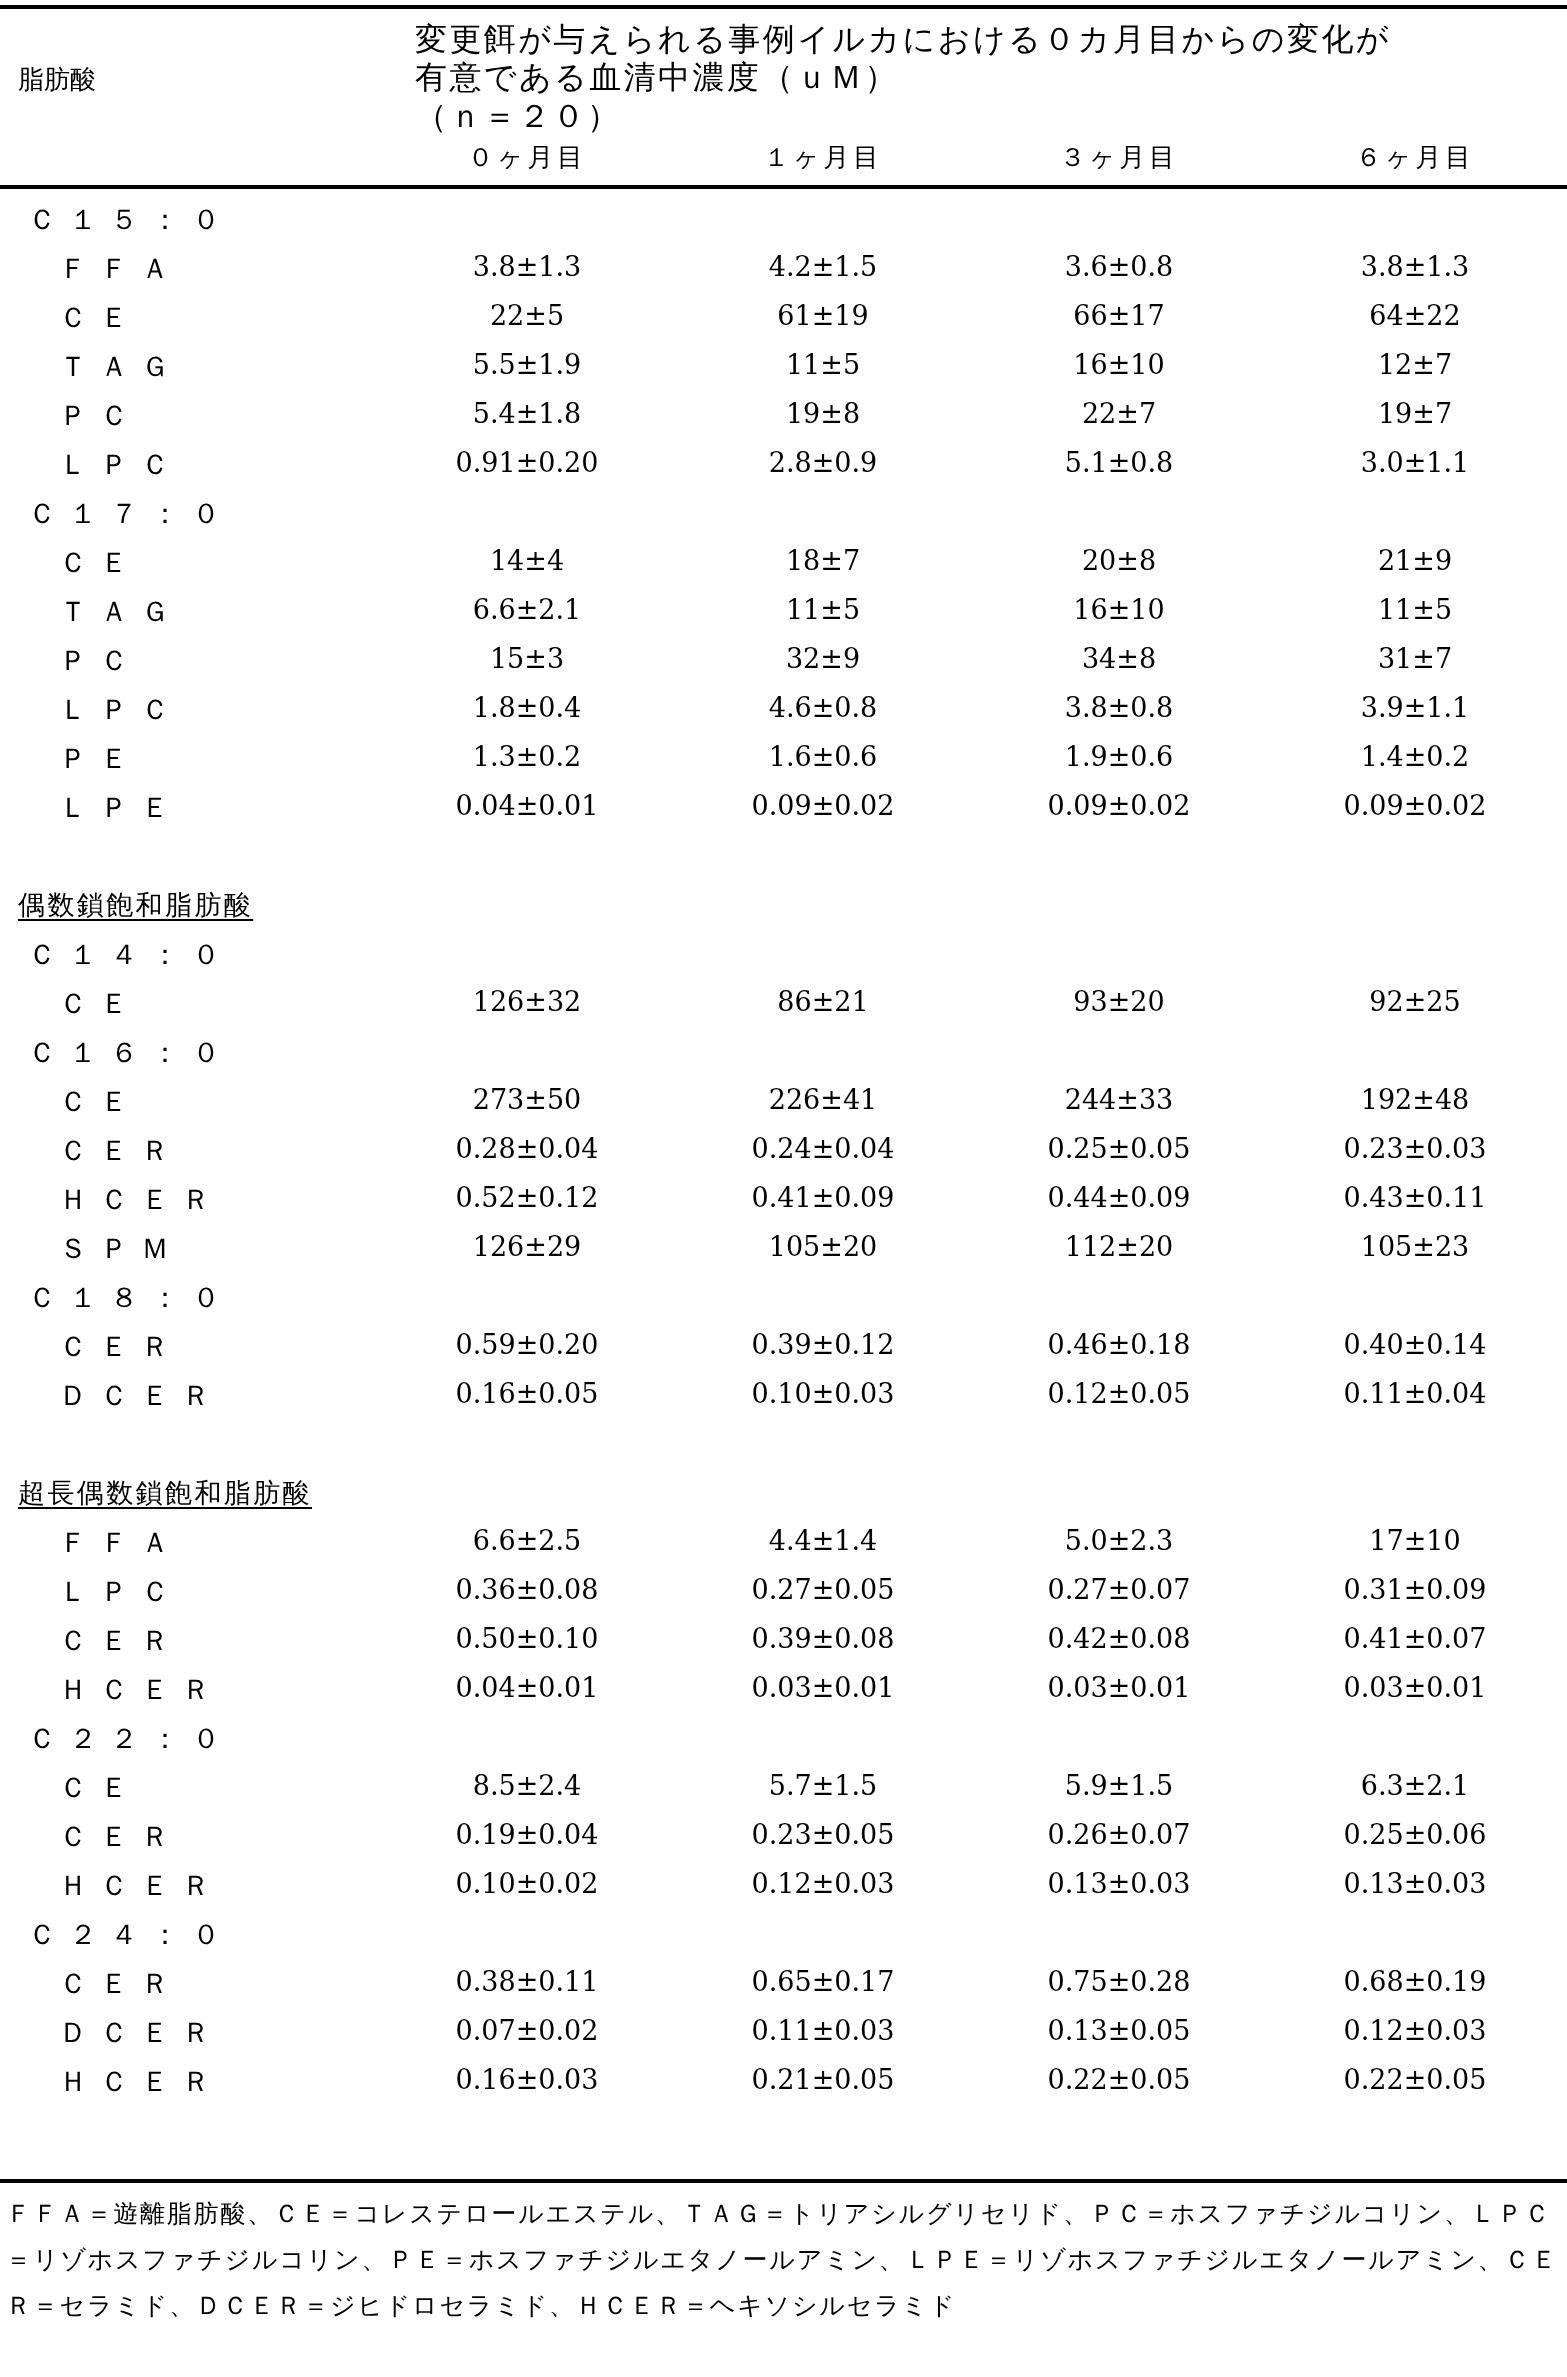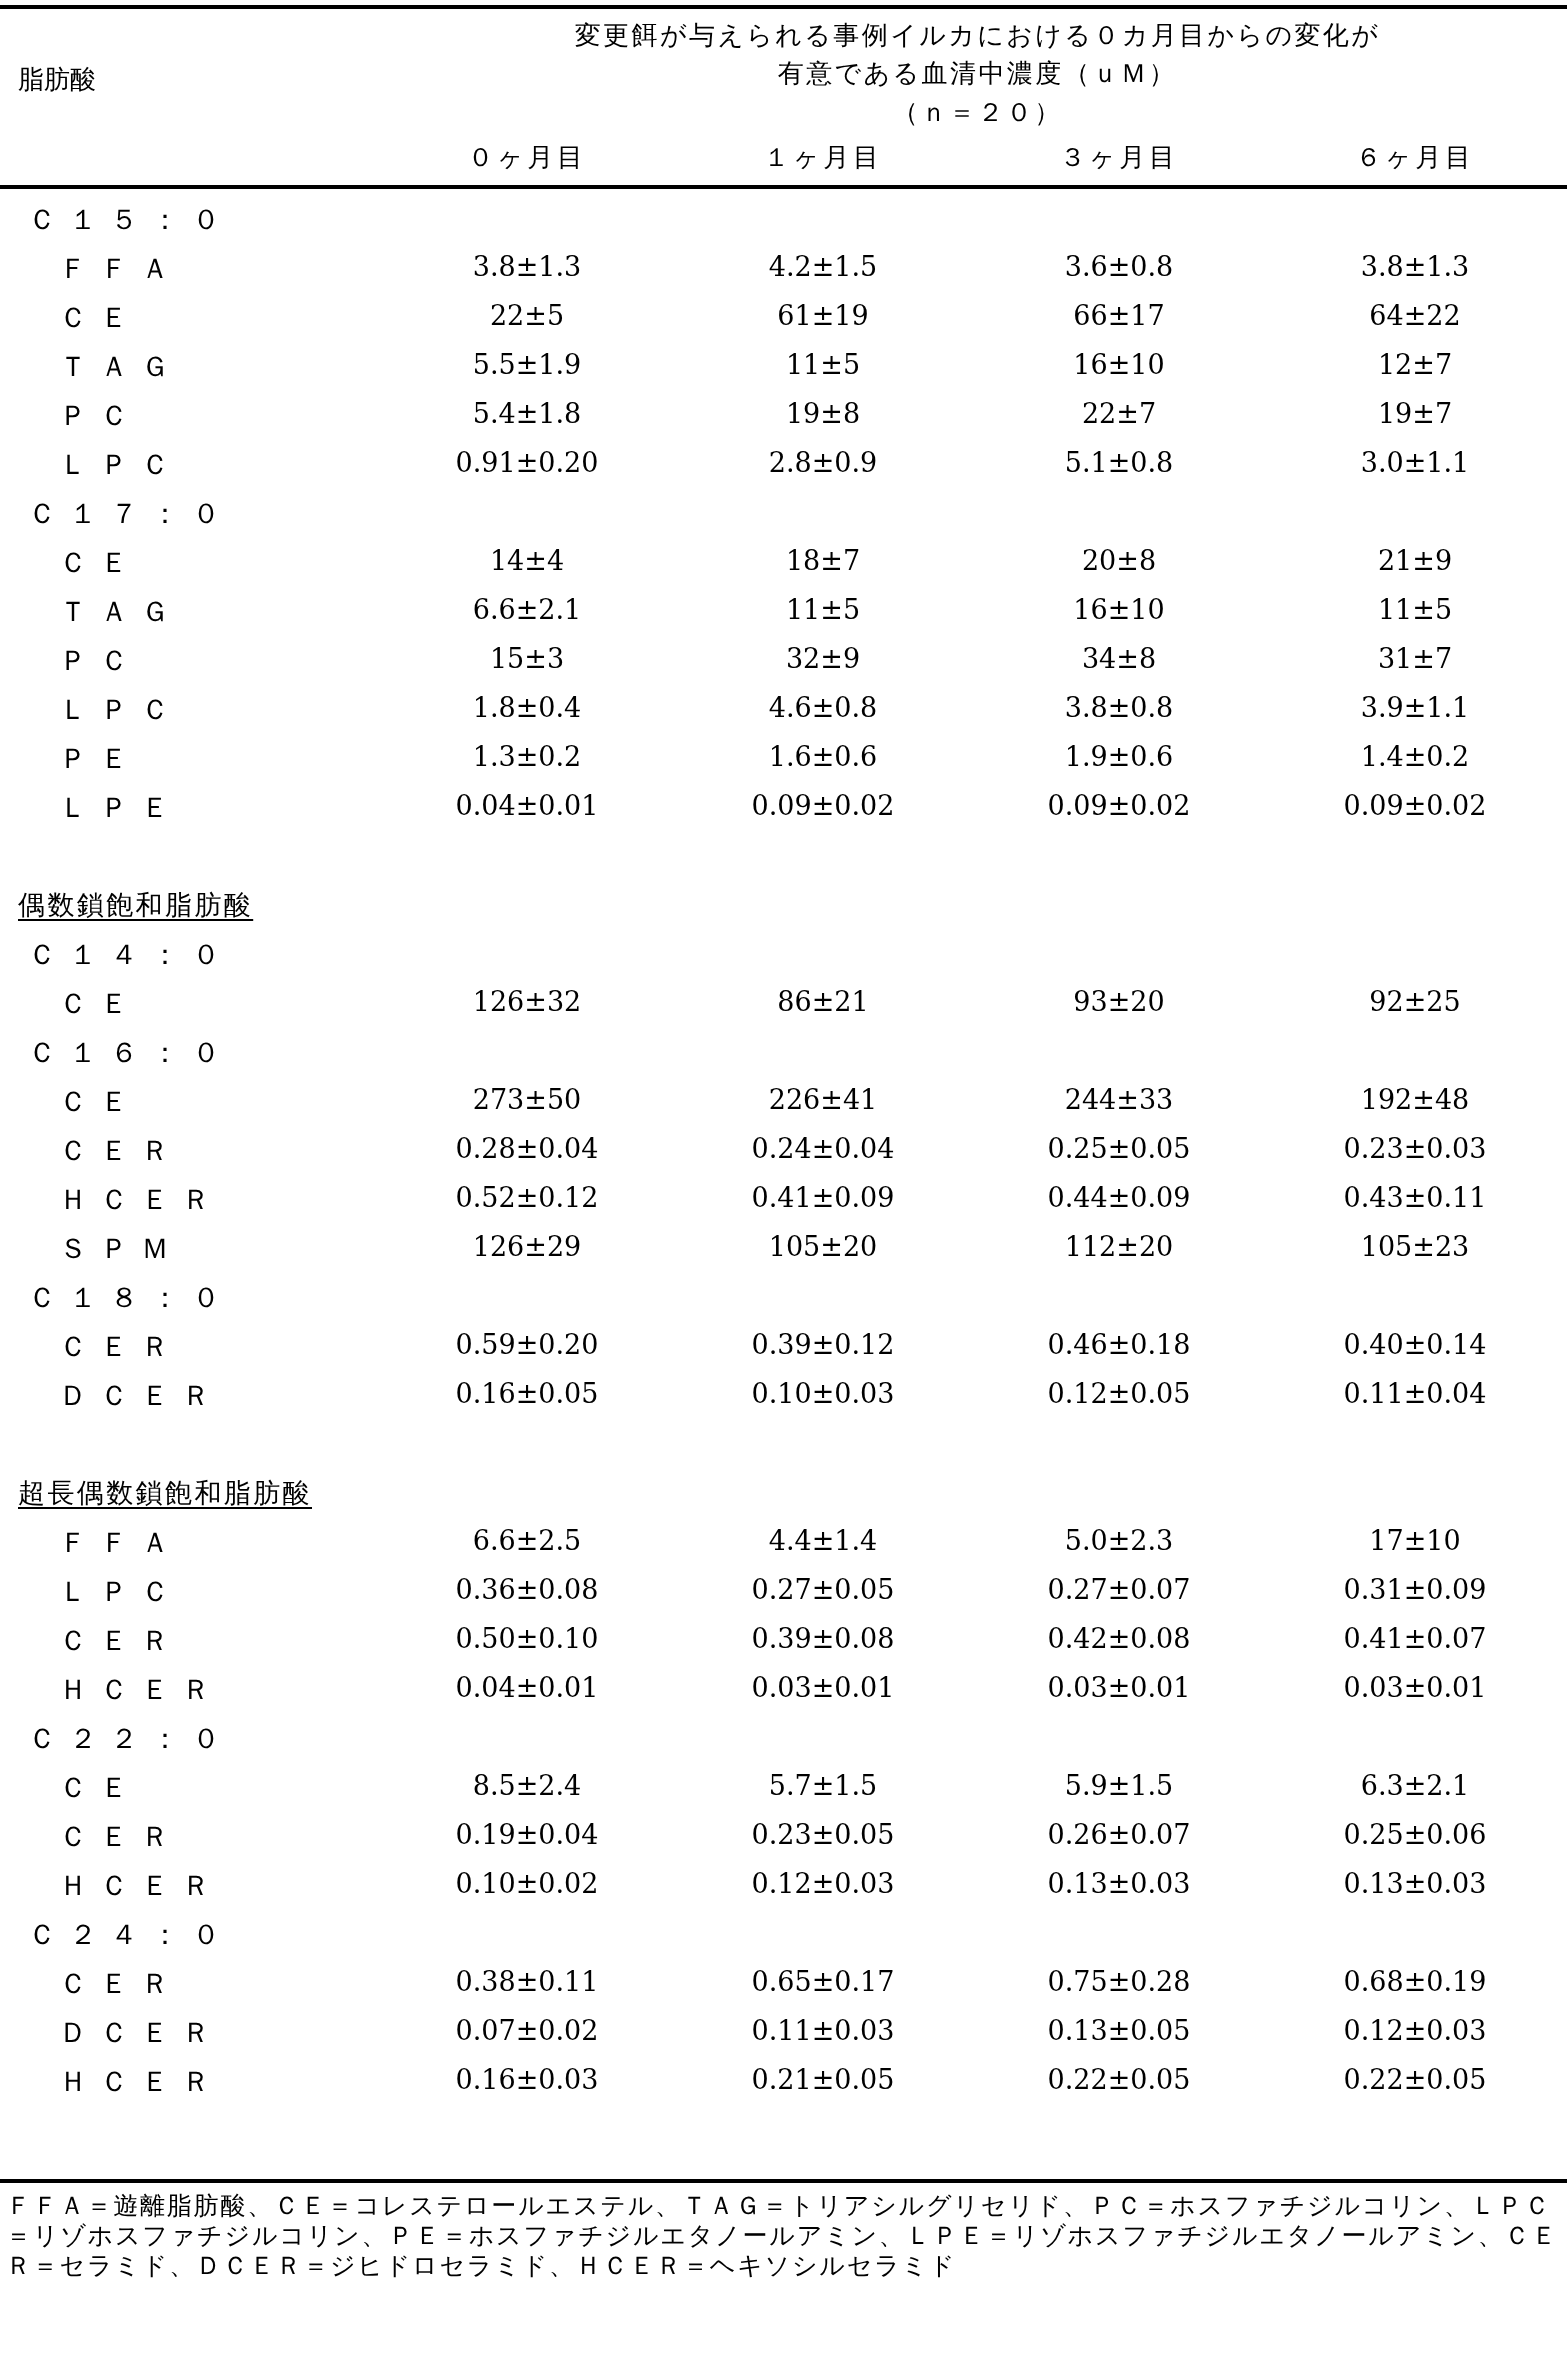--- a/index.html
+++ b/index.html
@@ -6,35 +6,35 @@
   body {
     width: 1567px; height: 2377px; overflow: hidden;
     font-family: "DejaVu Serif", serif; color: #000;
   }
   .page { position: relative; width: 1567px; height: 2377px; }
   .rule { position: absolute; left: 0; width: 1567px; height: 4.1px; background: #000; }
   .rule.top { top: 4.7px; }
   .rule.mid { top: 185px; }
   .rule.bot { top: 2179px; }
   .hdr-label { position: absolute; left: 18px; top: 62px; font-size: 26px; }
-  .hdr-title { position: absolute; left: 415px; width: 1125px; text-align: center; font-size: 26px; letter-spacing: 2.4px; }
+  .hdr-title { position: absolute; left: 415px; width: 1125px; text-align: left; font-size: 32px; letter-spacing: 2.4px; }
   .hdr-title.l1 { top: 18px; }
   .hdr-title.l2 { top: 56px; }
   .hdr-title.l3 { top: 95px; }
   .colhead { position: absolute; top: 140px; font-size: 26px; letter-spacing: 3.6px; width: 296px; text-align: center; }
   .tbody { position: absolute; left: 0; top: 191px; width: 1567px; }
   .row { position: relative; height: 49px; font-size: 28px; }
   .row .lab { position: absolute; top: 9.5px; letter-spacing: 13px; }
   .row.section .lab { left: 18px; letter-spacing: 2.4px; text-decoration: underline; text-decoration-thickness: 2.4px; text-underline-offset: 4.7px; font-size: 27px; }
   .row.fa .lab { left: 28px; font-weight: normal; }
   .row.cls .lab { left: 59px; }
   .row .v { position: absolute; top: 10.7px; width: 296px; text-align: center; font-size: 27px; }
   .row.blank { height: 49px; }
   .c0 { left: 379px; } .c1 { left: 675px; } .c2 { left: 971px; } .c3 { left: 1267px; }
-  .foot { position: absolute; left: 6px; top: 2191px; width: 1557px; font-size: 25px; line-height: 30px; letter-spacing: 1.8px; }
+  .foot { position: absolute; left: 6px; top: 2191px; width: 1557px; font-size: 25px; line-height: 46px; letter-spacing: 1.8px; }
 </style>
 </head>
 <body>
 
 <div class="page">
   <div class="rule top"></div>
   <div class="hdr-label">脂肪酸</div>
   <div class="hdr-title l1">変更餌が与えられる事例イルカにおける０カ月目からの変化が</div>
   <div class="hdr-title l2">有意である血清中濃度（ｕＭ）</div>
   <div class="hdr-title l3">（ｎ＝２０）</div>

